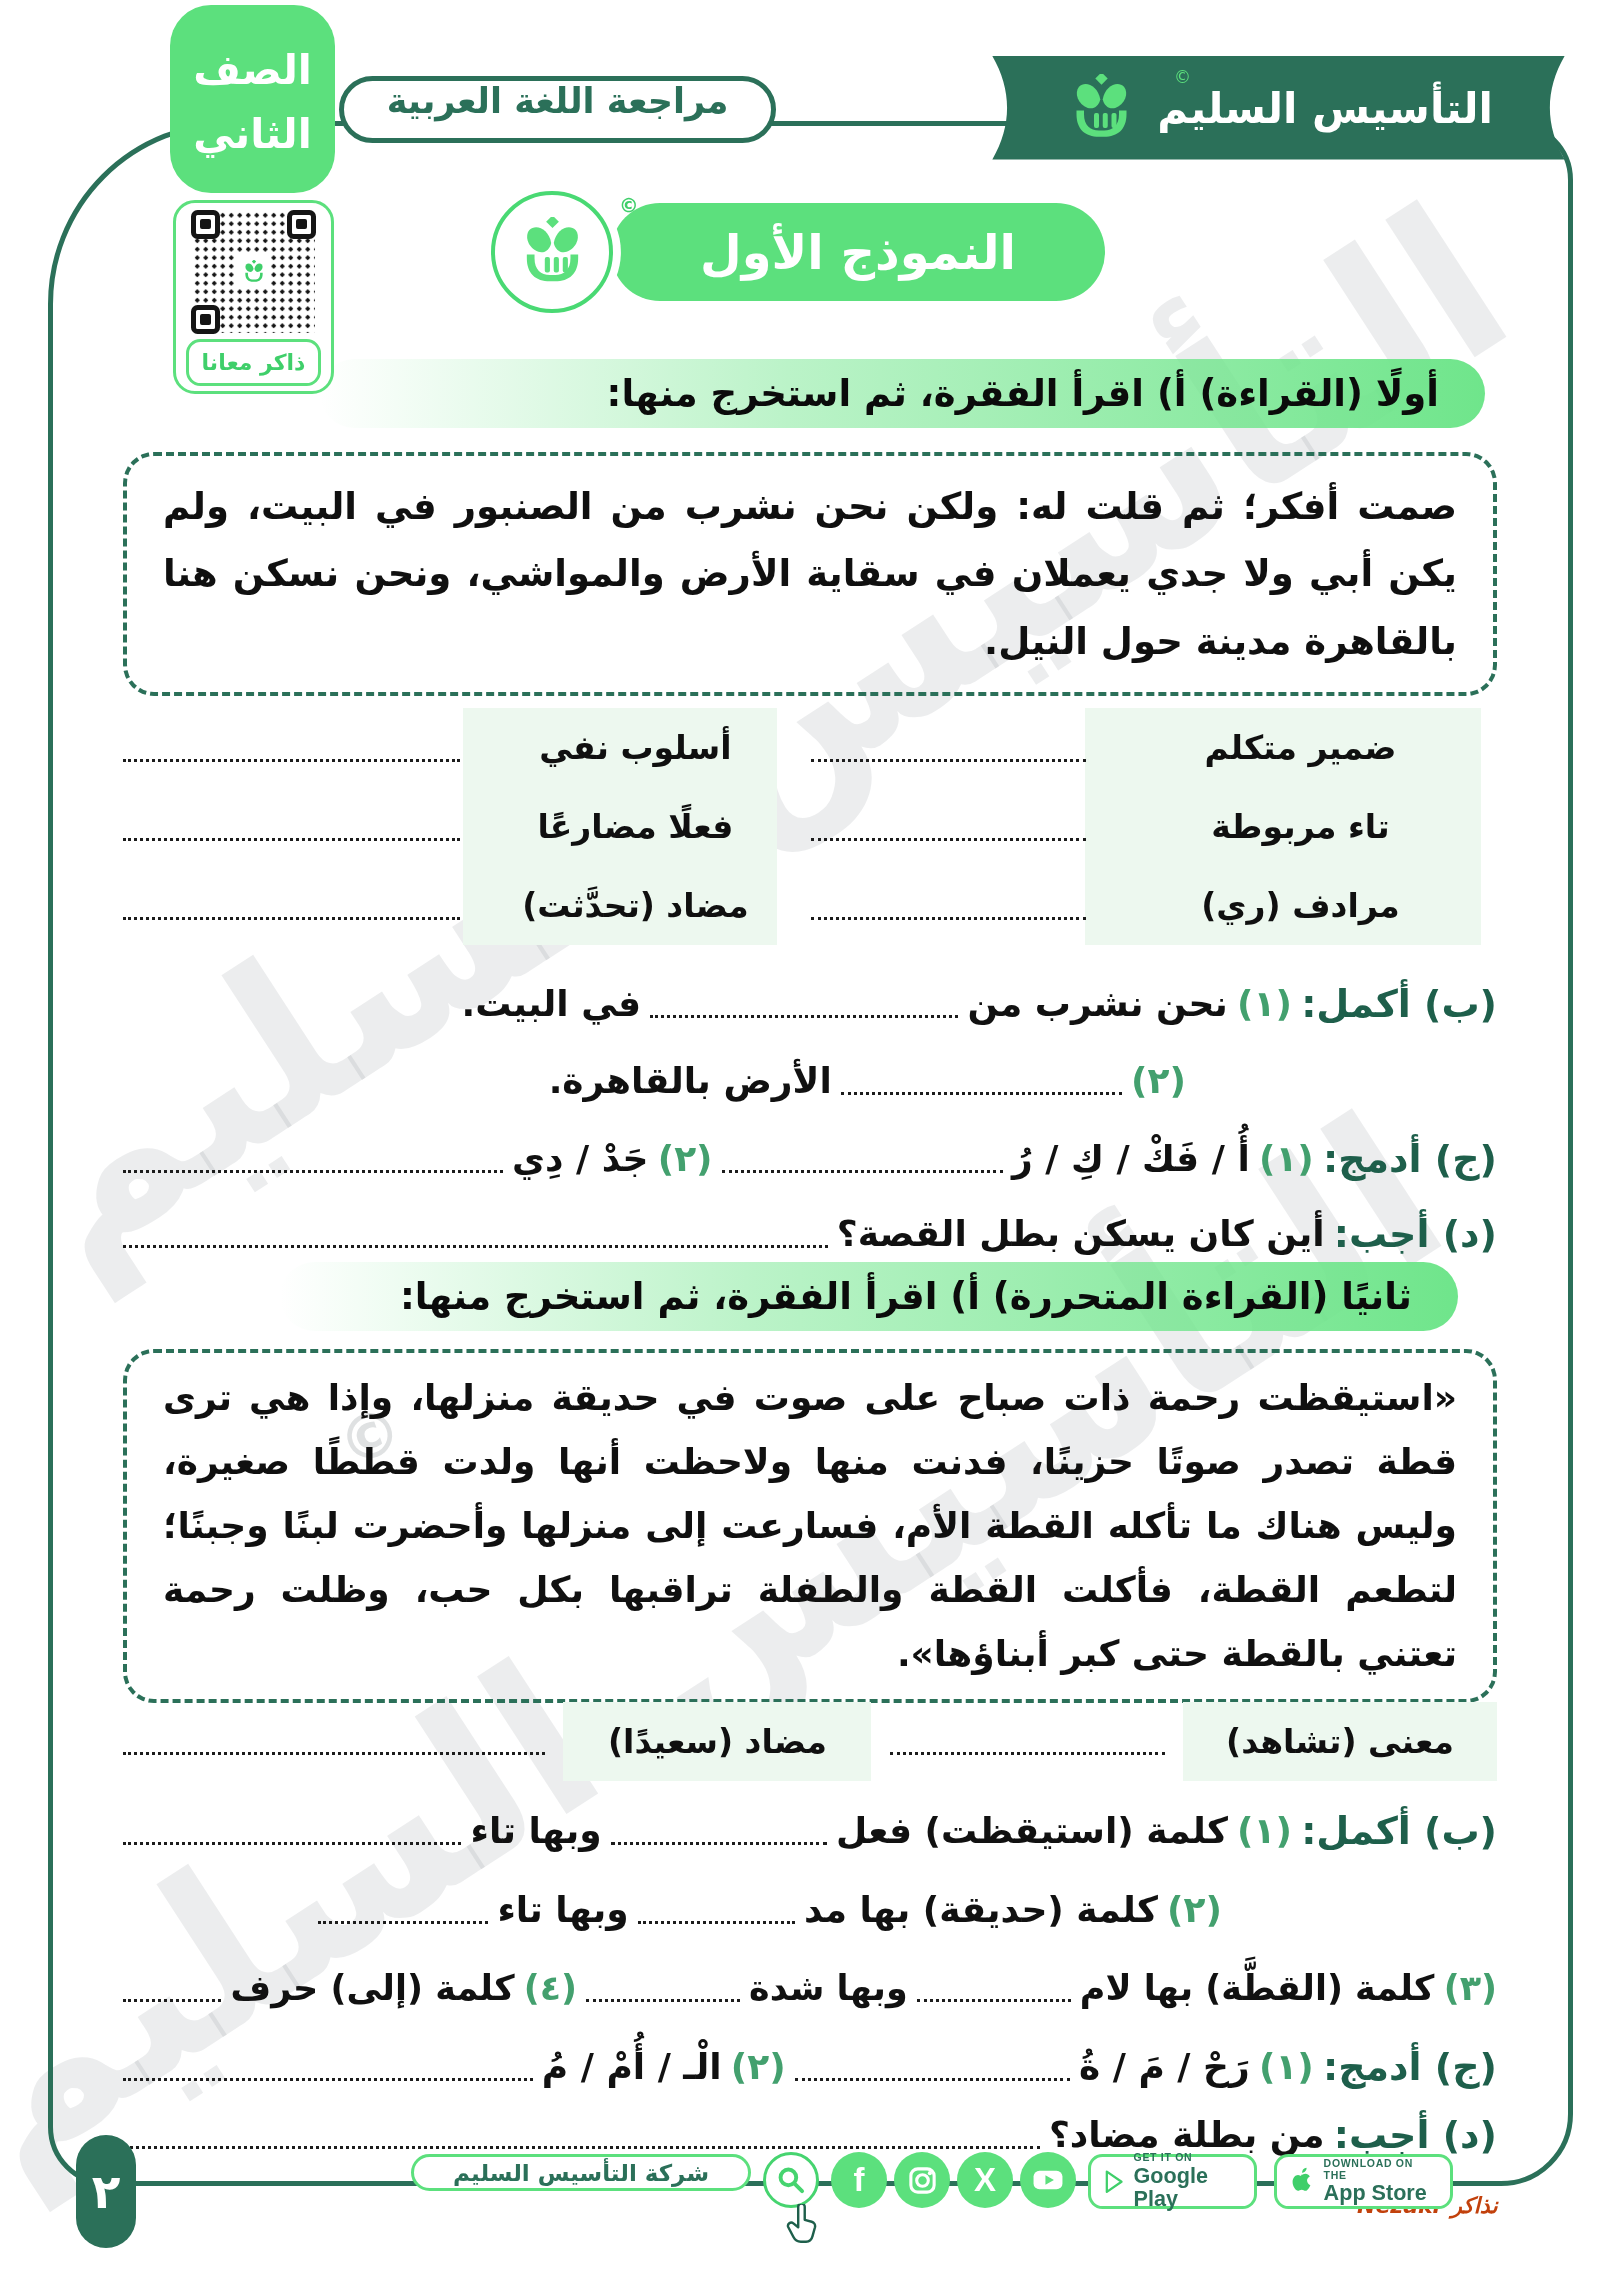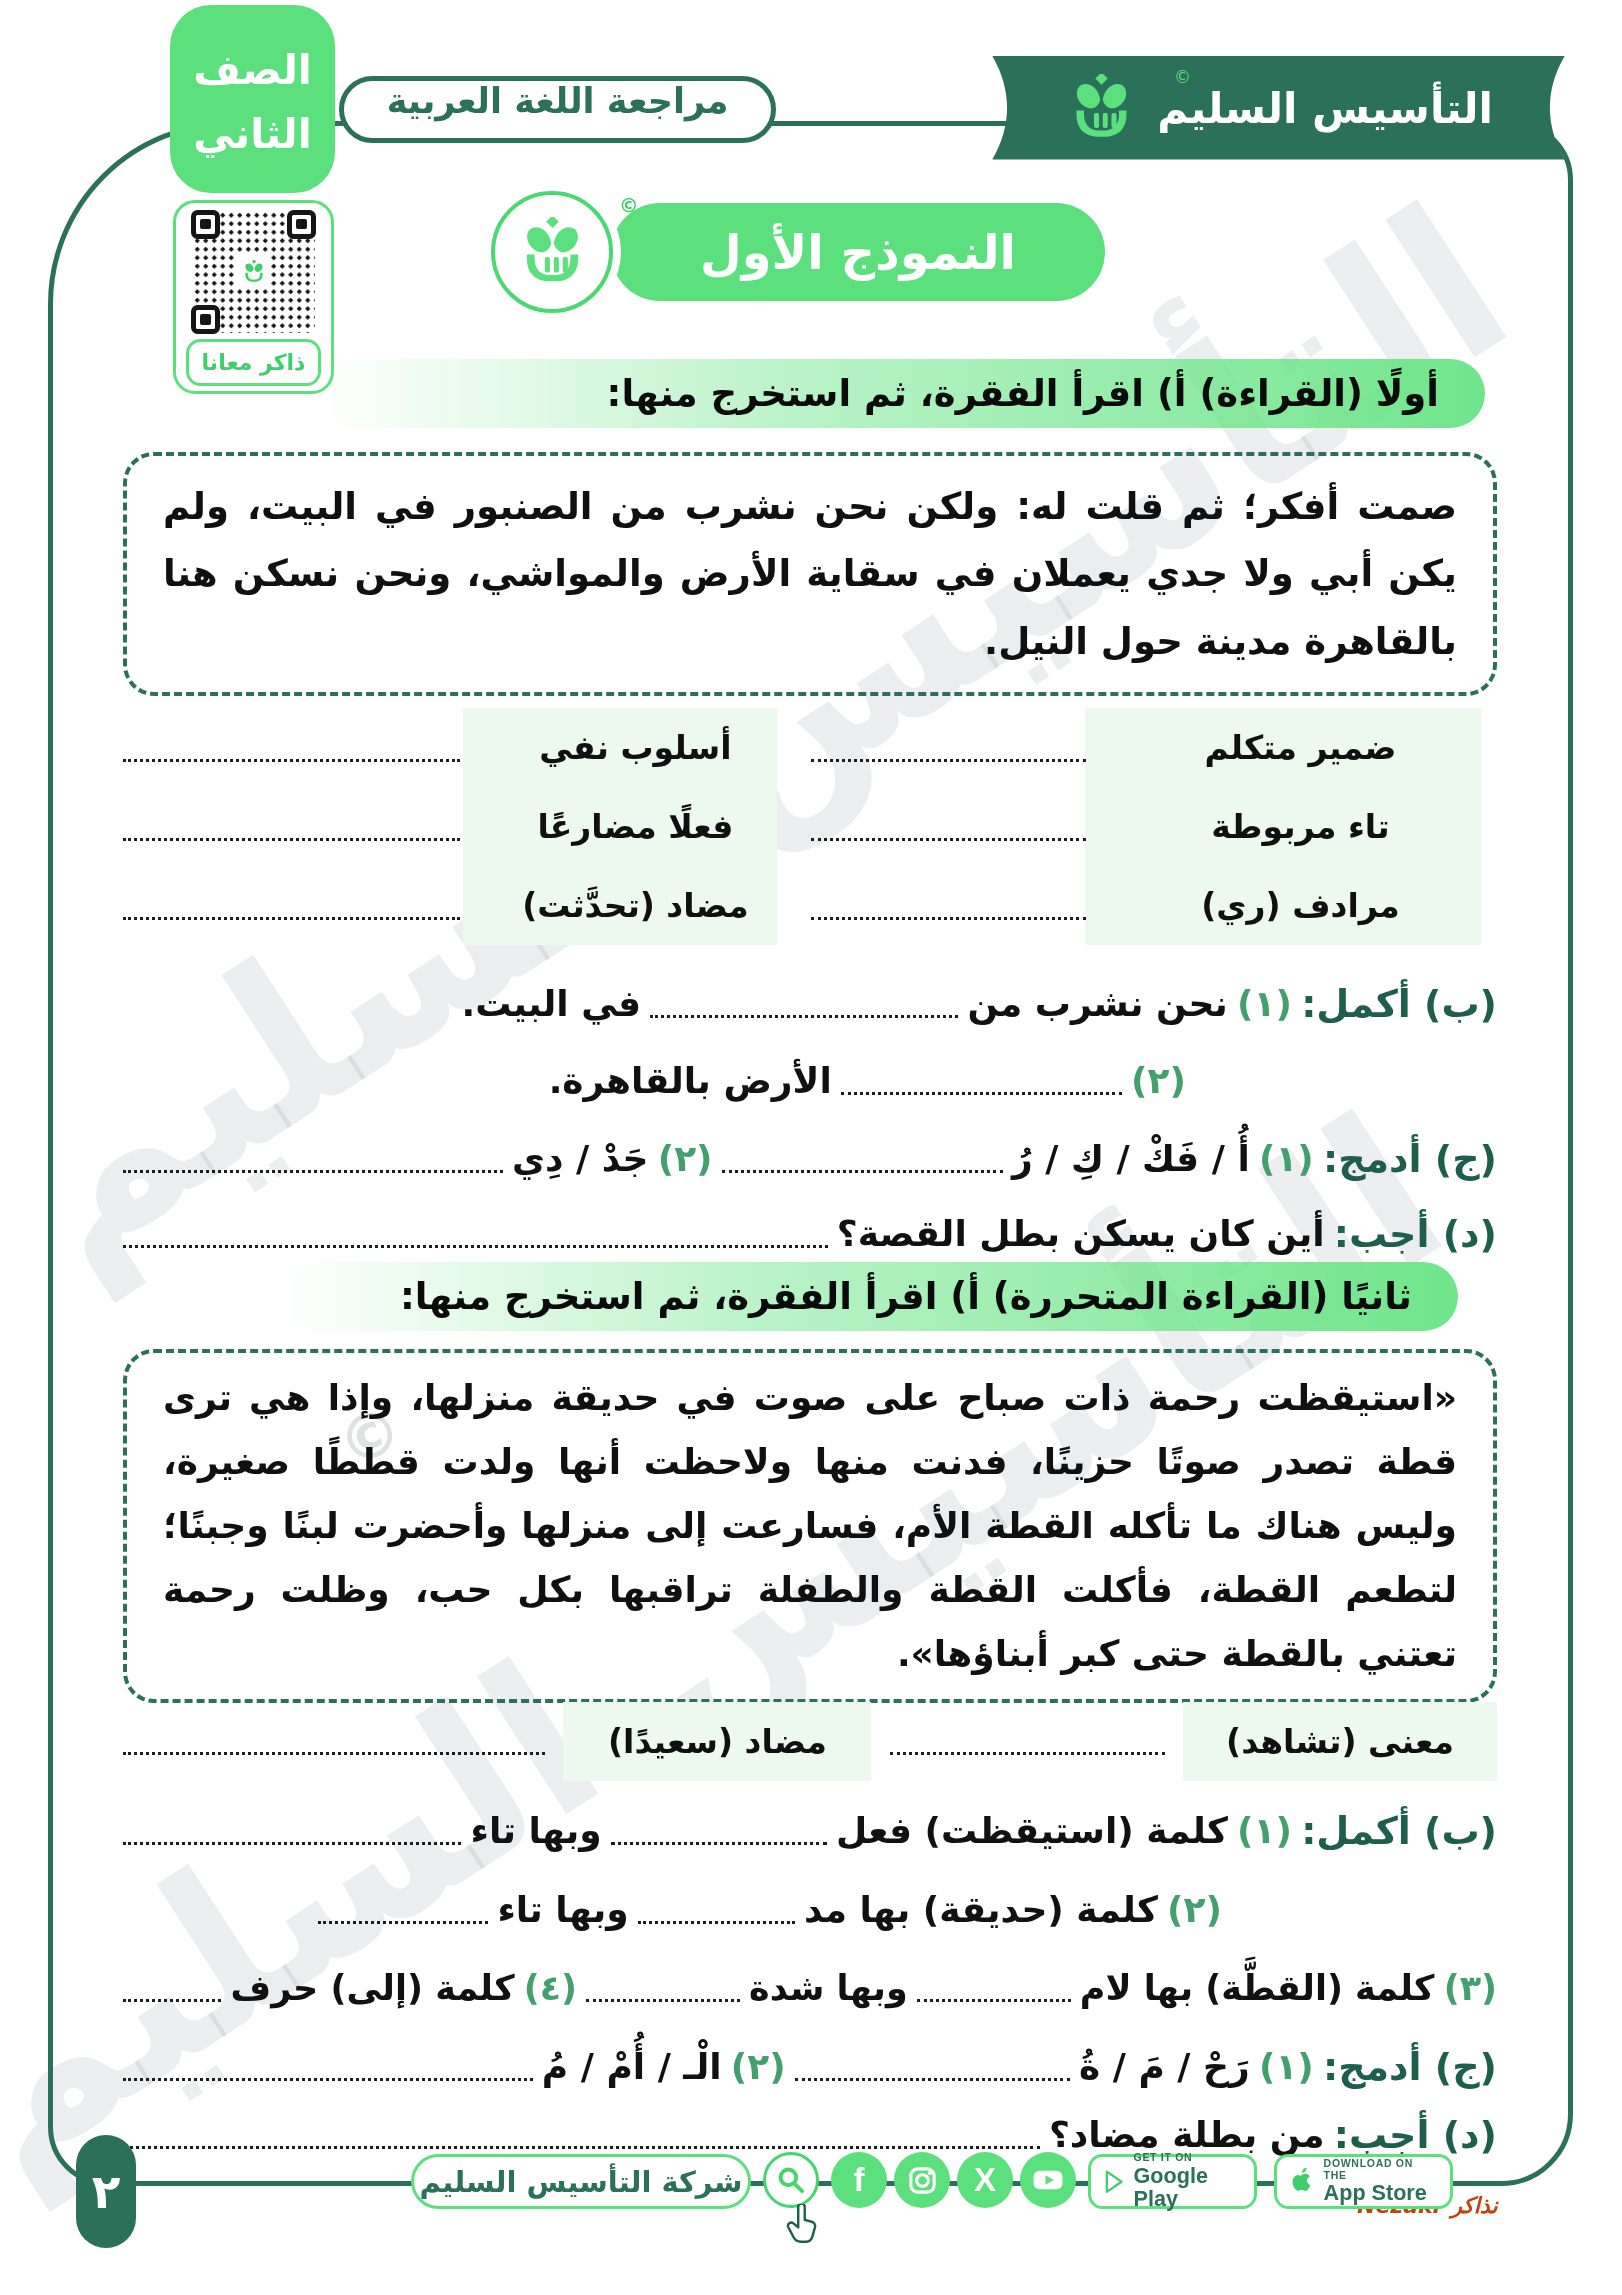--- a/index.html
+++ b/index.html
@@ -102,23 +102,23 @@
   .dots{height:0;border-bottom:3.3px dotted #1c1c1c;align-self:center;margin-top:25px;}
   .dots.grow{flex:1 1 auto;min-width:92px;}
   .w470{width:308px;} .w430{width:281px;} .w420{width:275px;} .w330{width:216px;}
   .w260{width:170px;} .w250{width:164px;} .w240{width:157px;} .w160{width:105px;}
   .tight{font-size:35px;}
 
   
   .pageno{position:absolute;left:77px;top:2135px;width:60px;height:113px;z-index:4;
       background:var(--dg);border-radius:30px;color:#fff;font-size:47px;font-weight:800;
       display:flex;align-items:center;justify-content:center;}
-  .company-pill{position:absolute;left:412px;top:2154px;width:340px;height:55px;z-index:4;
+  .company-pill{position:absolute;left:412px;top:2154px;width:340px;height:37px;z-index:4;
       background:#fff;border:3.9px solid var(--lg);border-radius:27.5px;color:var(--dg);
-      display:flex;align-items:center;justify-content:center;font-size:29px;font-weight:800;}
+      display:flex;align-items:center;justify-content:center;font-size:23px;font-weight:800;}
   .circle-ic{position:absolute;top:2152px;width:56px;height:56px;border-radius:50%;z-index:4;
       display:flex;align-items:center;justify-content:center;background:var(--lg);}
   .circle-ic.outline{background:#fff;border:3.9px solid #46d46f;}
   .circle-ic .glyph{color:#fff;font-weight:800;font-size:33px;font-family:"Liberation Sans",sans-serif;}
   .hand{position:absolute;left:783px;top:2204px;z-index:5;}
   .store-badge{position:absolute;top:2154px;height:55px;z-index:4;background:#fff;
       border:3.9px solid var(--lg);border-radius:14.4px;display:flex;direction:ltr;align-items:center;
       gap:9.2px;padding:0 13px;}
   .store-badge .txt{display:flex;flex-direction:column;line-height:1.1;direction:ltr;}
   .store-badge .small{font-size:10.5px;color:var(--dg);font-weight:700;letter-spacing:0.7px;font-family:"Liberation Sans",sans-serif;}

